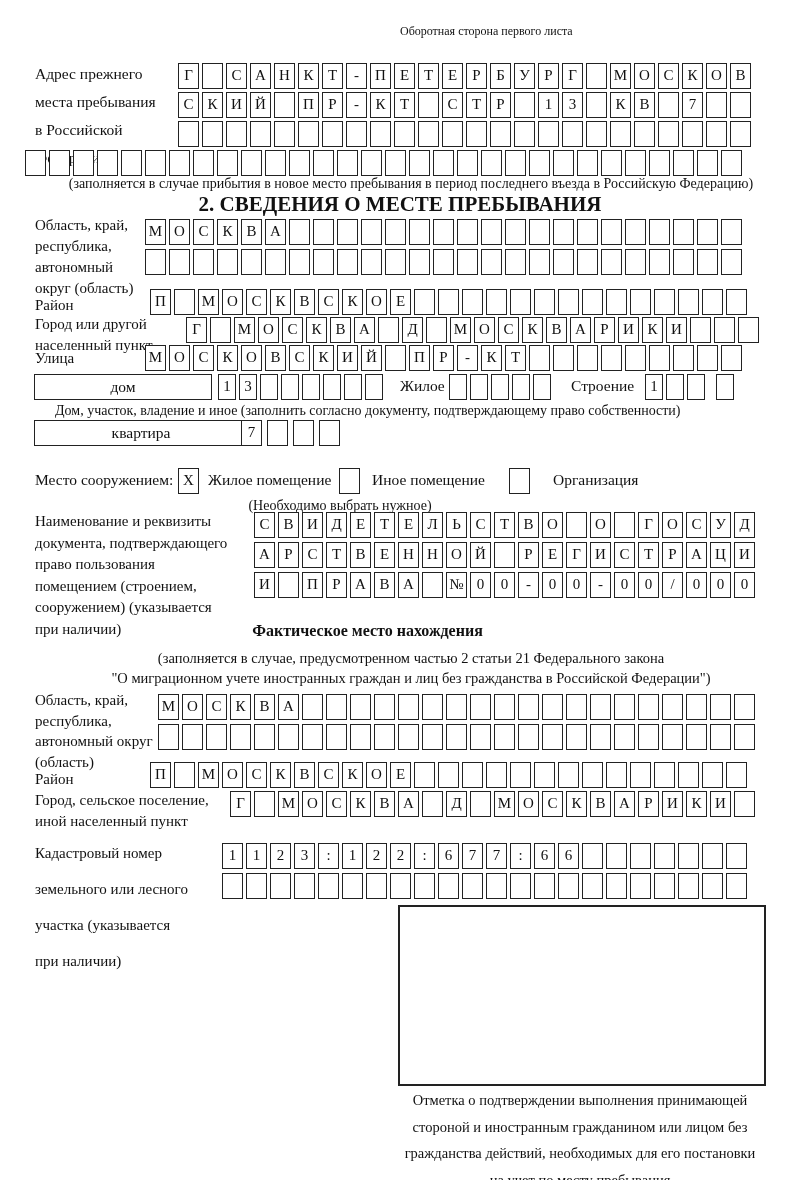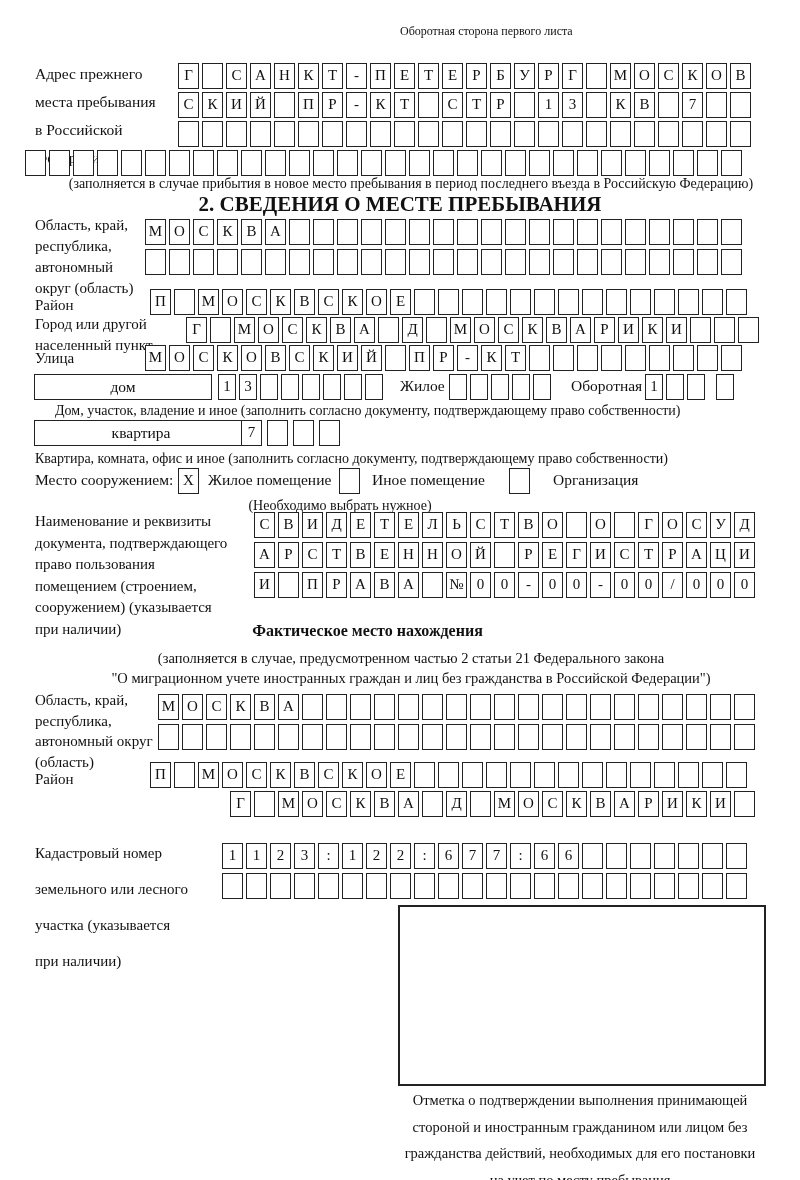--- a/index.html
+++ b/index.html
@@ -379,37 +379,36 @@
       <span class="cell"></span>
     </div>
   <span id="korpus-label">Жилое</span>
   <div class="cellrow sm" id="korpus-cells">
       <span class="cell"></span>
       <span class="cell"></span>
       <span class="cell"></span>
       <span class="cell"></span>
       <span class="cell"></span>
     </div>
-  <span id="stroenie-label">Оборотная</span>
+  <span id="stroenie-label">Строение</span>
   <div class="cellrow sm" id="stroenie-cells">
       <span class="cell">1</span>
       <span class="cell"></span>
       <span class="cell"></span>
       <span class="cell"></span>
     </div>
   <div class="note" id="house-note">Дом, участок, владение и иное (заполнить согласно документу, подтверждающему право собственности)</div>
 
   <div class="widebox" id="apt-box">квартира</div>
   <div class="cellrow" id="apt-cells">
       <span class="cell">7</span>
       <span class="cell"></span>
       <span class="cell"></span>
       <span class="cell"></span>
     </div>
-  <div class="note" id="apt-note">Квартира, комната, офис и иное (заполнить согласно документу, подтверждающему право собственности)</div>
 
   <span id="res-label">Место сооружением:</span>
   <div class="chk" id="res-chk1">Х</div>
   <span class="optlbl" id="res-opt1">Жилое помещение</span>
   <div class="chk" id="res-chk2"></div>
   <span class="optlbl" id="res-opt2">Иное помещение</span>
   <div class="chk" id="res-chk3"></div>
   <span class="optlbl" id="res-opt3">Организация</span>
   <div class="note" id="res-note">(Необходимо выбрать нужное)</div>
 
@@ -574,20 +573,22 @@
       <span class="cell"></span>
       <span class="cell"></span>
       <span class="cell"></span>
       <span class="cell"></span>
       <span class="cell"></span>
       <span class="cell"></span>
       <span class="cell"></span>
       <span class="cell"></span>
     </div>
 
+  <div class="lbl" id="f-city-label">Город, сельское поселение,
+иной населенный пункт</div>
   <div class="cellrow" id="f-city-row">
       <span class="cell">Г</span>
       <span class="cell"></span>
       <span class="cell">М</span>
       <span class="cell">О</span>
       <span class="cell">С</span>
       <span class="cell">К</span>
       <span class="cell">В</span>
       <span class="cell">А</span>
       <span class="cell"></span>

